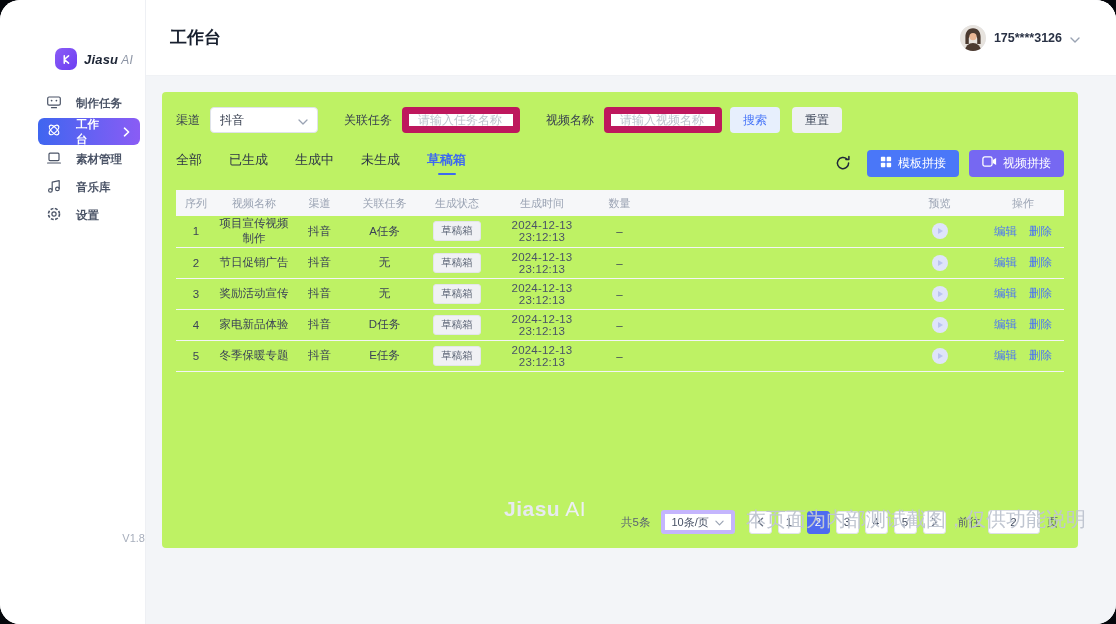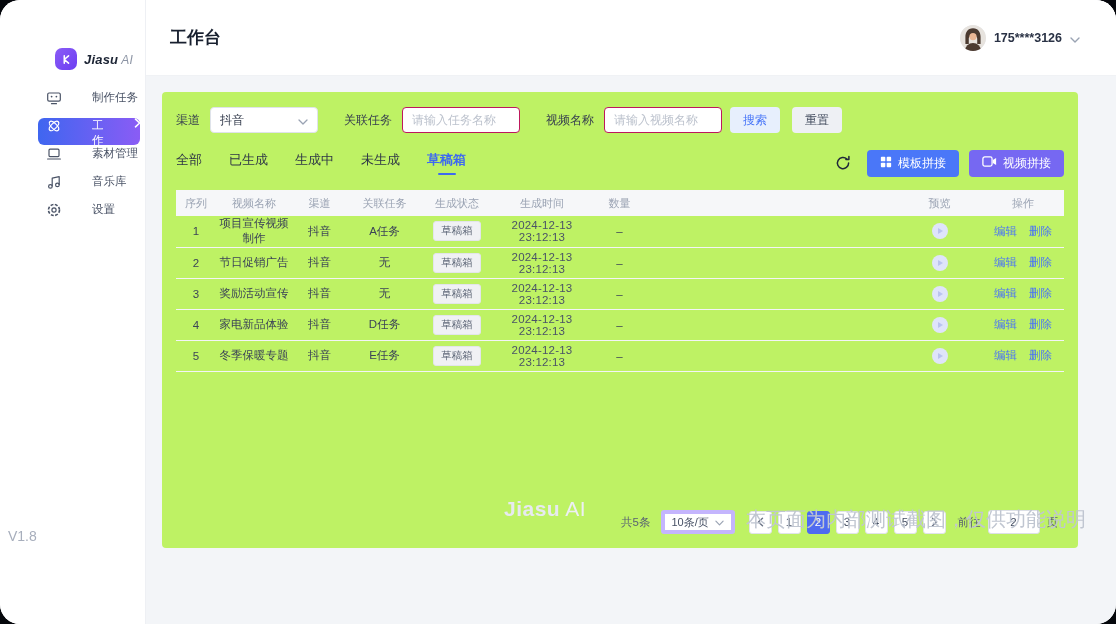--- a/index.html
+++ b/index.html
@@ -7,45 +7,45 @@
   body { background:#05070c; font-family:"Liberation Sans","DejaVu Sans",sans-serif; position:relative; overflow:hidden; }
   .canvas { position:absolute; inset:0; background:#fff; border-radius:20px; overflow:hidden; }
 
   
   .sidebar { position:absolute; left:0; top:0; bottom:0; width:146px; background:#fff; border-right:1px solid #eef0f4; z-index:3; }
   .logo { display:flex; align-items:center; gap:7px; padding:48px 0 0 55px;font-style:italic; }
   .logo-badge { width:22px; height:22px; border-radius:7px; background:linear-gradient(135deg,#8a5cf6,#6d3ef2); display:flex; align-items:center; justify-content:center; flex:none; }
   .logo-name { font-size:13px; font-weight:bold; color:#1c2434; letter-spacing:.2px; }
   .logo-name .ai { font-weight:normal; color:#8d95a5; margin-left:3px; font-size:12px; }
   .nav { margin-top:20px; }
-  .nav-item { height:27px; margin:1px 5px 1px 38px; padding-left:8px; display:flex; gap:30px; border-radius:6px; color:#4a5366; cursor:pointer; }
+  .nav-item { height:27px; margin:1px 5px 1px 38px; padding-left:8px; display:flex; align-items:center; gap:14px; border-radius:6px; color:#4a5366; cursor:pointer;font-weight:bold; }
   .nav-item .nav-label { font-size:11.5px; }
   .nav-item svg { flex:none; }
   .nav-item.active { background:linear-gradient(90deg,#3f66f0,#8a5cf5); color:#fff; }
   .nav-item.active .nav-label { color:#fff; }
   .nav-chevron { margin-left:auto; margin-right:10px; display:flex; }
-  .version { position:absolute; bottom:80px; left:8px; width:100%; text-align:left; font-size:14px; color:#a7aebc; }
+  .version { position:absolute; bottom:80px; left:0; width:100%; text-align:right; font-size:11px; color:#a7aebc; }
 
   
   .main { position:absolute; left:146px; right:0; top:0; bottom:0; background:#f3f5f8; }
   .topbar { height:76px; background:#fff; border-bottom:1px solid #f0f2f5; display:flex; align-items:center; justify-content:space-between; padding:0 36px 0 24px; }
   .page-title { font-size:17px; font-weight:bold; color:#18202f; }
   .user-chip { display:flex; align-items:center; gap:8px; cursor:pointer; }
   .avatar { width:26px; height:26px; border-radius:50%; overflow:hidden; background:#e9eaee; flex:none; }
   .user-name { font-size:12.5px; font-weight:bold; color:#2a3245; }
 
   
   .panel { margin:16px 38px 0 16px; height:456px; background:#bef264; border-radius:4px; padding:14px 14px 0 14px; position:relative; }
 
   .filter-row { display:flex; align-items:center; height:28px; }
   .f-label { font-size:12px; color:#38404f; margin-right:10px; }
   .select-box { width:108px; height:26px; border:1px solid #dfe3ea; border-radius:4px; background:#fff; display:flex; align-items:center; justify-content:space-between; padding:0 9px; cursor:pointer; }
   .select-box .sel-val { font-size:12px; color:#333b4c; }
   .f-gap { width:26px; }
-  .text-input { width:118px; height:26px; border:1px solid #be185d; border-radius:4px; padding:0 9px; font-size:12px; color:#333b4c; font-family:inherit; outline:none; }
+  .text-input { width:118px; height:26px; border:7px solid #be185d; border-radius:4px; padding:0 9px; font-size:12px; color:#333b4c; font-family:inherit; outline:none; }
   .text-input::placeholder { color:#bcc2cd; }
   .btn-search { margin-left:8px; height:26px; padding:0 13px; border:none; border-radius:4px; background:#e7effd; color:#4a77f8; font-size:12px; font-family:inherit; cursor:pointer; }
   .btn-reset { margin-left:12px; height:26px; padding:4px 13px; border:none; border-radius:4px; background:#eef0f4; color:#454e60; font-size:12px; font-family:inherit; cursor:pointer; }
 
   .tabs-row { display:flex; align-items:center; margin-top:14px; height:30px; }
   .tab { font-size:13px; color:#2e3646; margin-right:27px; padding-bottom:6px; position:relative; cursor:pointer; }
   .tab.active { color:#3e6af0; font-weight:bold; }
   .tab.active::after { content:""; position:absolute; left:50%; transform:translateX(-50%); bottom:0; width:18px; height:2.5px; border-radius:2px; background:#3e6af0; }
   .tabs-spacer { flex:1; }
   .refresh-btn { display:flex; align-items:center; margin-right:16px; cursor:pointer; }

